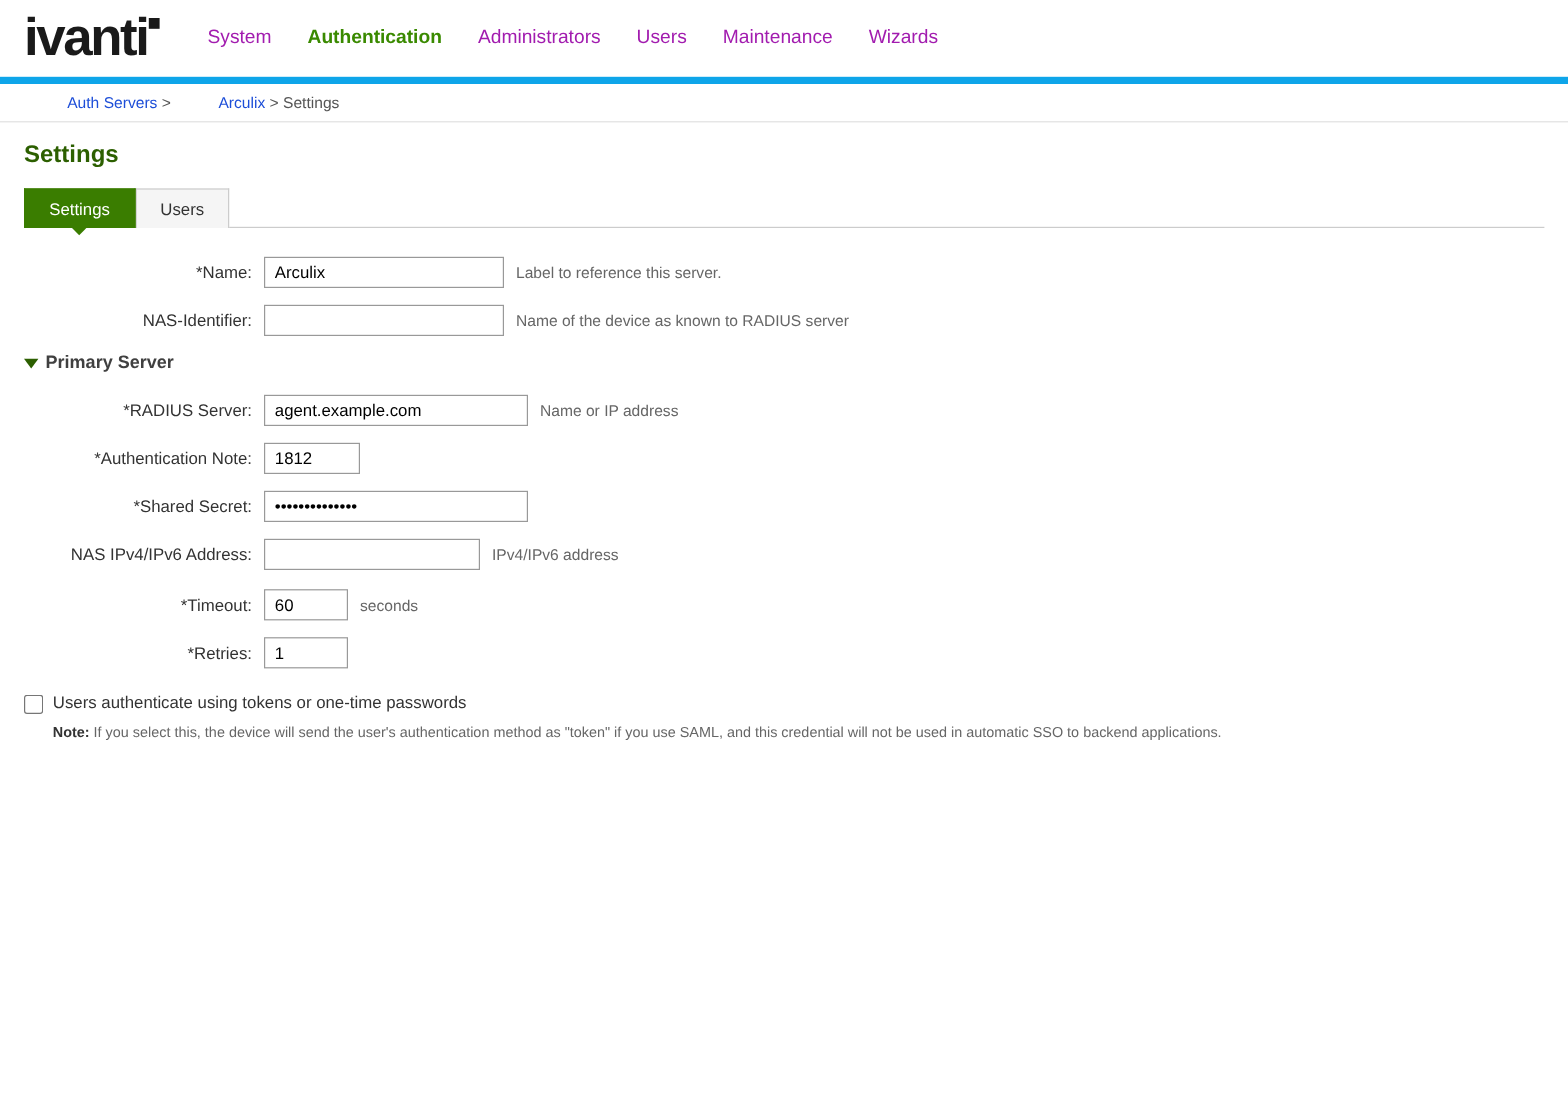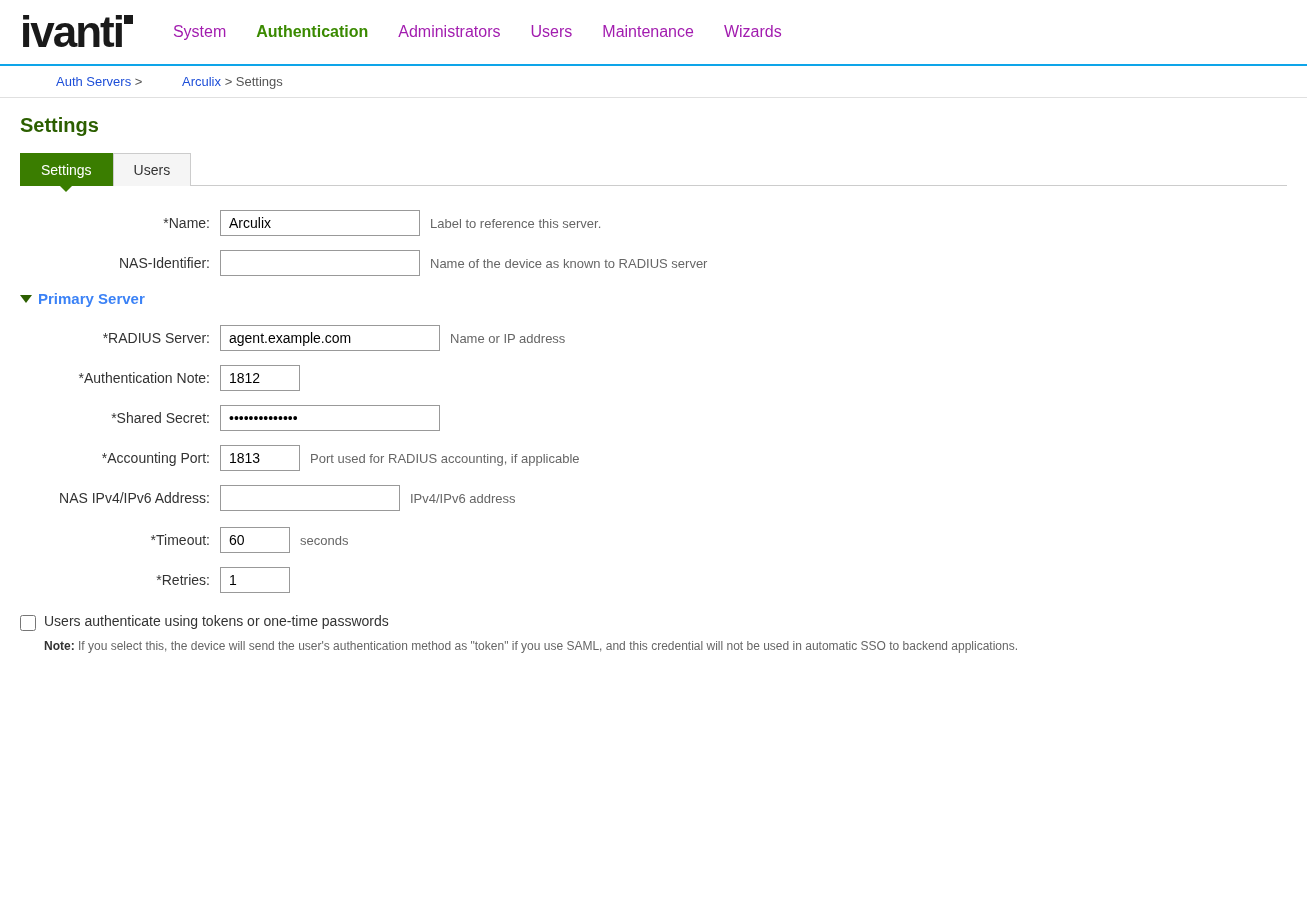--- a/index.html
+++ b/index.html
@@ -3,21 +3,21 @@
   <meta charset="utf-8">
   <style>
     * { box-sizing: border-box; margin: 0; padding: 0; }
     body { font-family: Arial, sans-serif; font-size: 14px; color: #333; background: #fff; }
 
     
     .header {
       display: flex;
       align-items: center;
       padding: 10px 20px;
-      border-bottom: 2px solid #0ea5e9;
+      border-bottom: 6px solid #0ea5e9;
       background: #fff;
     }
     .logo {
       margin-right: 40px;
     }
     nav {
       display: flex;
       gap: 30px;
       align-items: center;
     }
@@ -125,21 +125,21 @@
     .section-header {
       display: flex;
       align-items: center;
       gap: 6px;
       margin-bottom: 18px;
       margin-top: 10px;
     }
     .section-header-title {
       font-size: 15px;
       font-weight: bold;
-      color: #3b82f6;
+      color: #404040;
     }
     .chevron-down {
       width: 0;
       height: 0;
       border-left: 6px solid transparent;
       border-right: 6px solid transparent;
       border-top: 8px solid #2c5f00;
       display: inline-block;
     }
 
@@ -251,25 +251,20 @@
     <div class="form-row">
       <div class="form-label">*Authentication Note:</div>
       <input type="text" class="form-input" style="width: 80px;" value="1812">
     </div>
 
     <div class="form-row">
       <div class="form-label">*Shared Secret:</div>
       <input type="password" class="form-input" style="width: 220px;" value="secretpassword">
     </div>
 
-    <div class="form-row">
-      <div class="form-label">*Accounting Port:</div>
-      <input type="text" class="form-input" style="width: 80px;" value="1813">
-      <span class="form-hint">Port used for RADIUS accounting, if applicable</span>
-    </div>
 
     <div class="form-row">
       <div class="form-label">NAS IPv4/IPv6 Address:</div>
       <input type="text" class="form-input" style="width: 180px;" value="">
       <span class="form-hint">IPv4/IPv6 address</span>
     </div>
 
     <div class="form-row" style="margin-top: 16px;">
       <div class="form-label">*Timeout:</div>
       <input type="text" class="form-input" style="width: 70px;" value="60">

